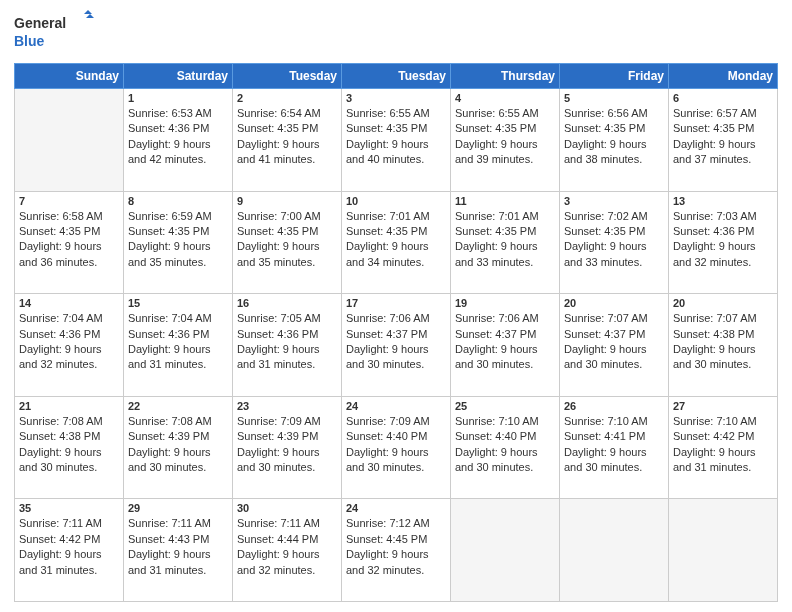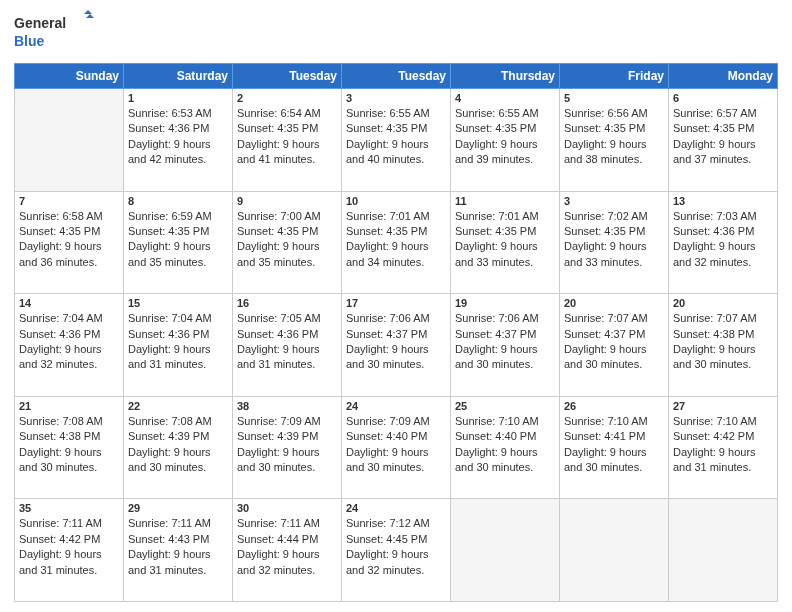--- a/index.html
+++ b/index.html
@@ -206,21 +206,21 @@
         <tr class="week-row">
           <td>
             <span class="day-number">21</span>
             <div class="day-info">Sunrise: 7:08 AM<br>Sunset: 4:38 PM<br>Daylight: 9 hours and 30 minutes.</div>
           </td>
           <td>
             <span class="day-number">22</span>
             <div class="day-info">Sunrise: 7:08 AM<br>Sunset: 4:39 PM<br>Daylight: 9 hours and 30 minutes.</div>
           </td>
           <td>
-            <span class="day-number">38</span>
+            <span class="day-number">23</span>
             <div class="day-info">Sunrise: 7:09 AM<br>Sunset: 4:39 PM<br>Daylight: 9 hours and 30 minutes.</div>
           </td>
           <td>
             <span class="day-number">24</span>
             <div class="day-info">Sunrise: 7:09 AM<br>Sunset: 4:40 PM<br>Daylight: 9 hours and 30 minutes.</div>
           </td>
           <td>
             <span class="day-number">25</span>
             <div class="day-info">Sunrise: 7:10 AM<br>Sunset: 4:40 PM<br>Daylight: 9 hours and 30 minutes.</div>
           </td>

